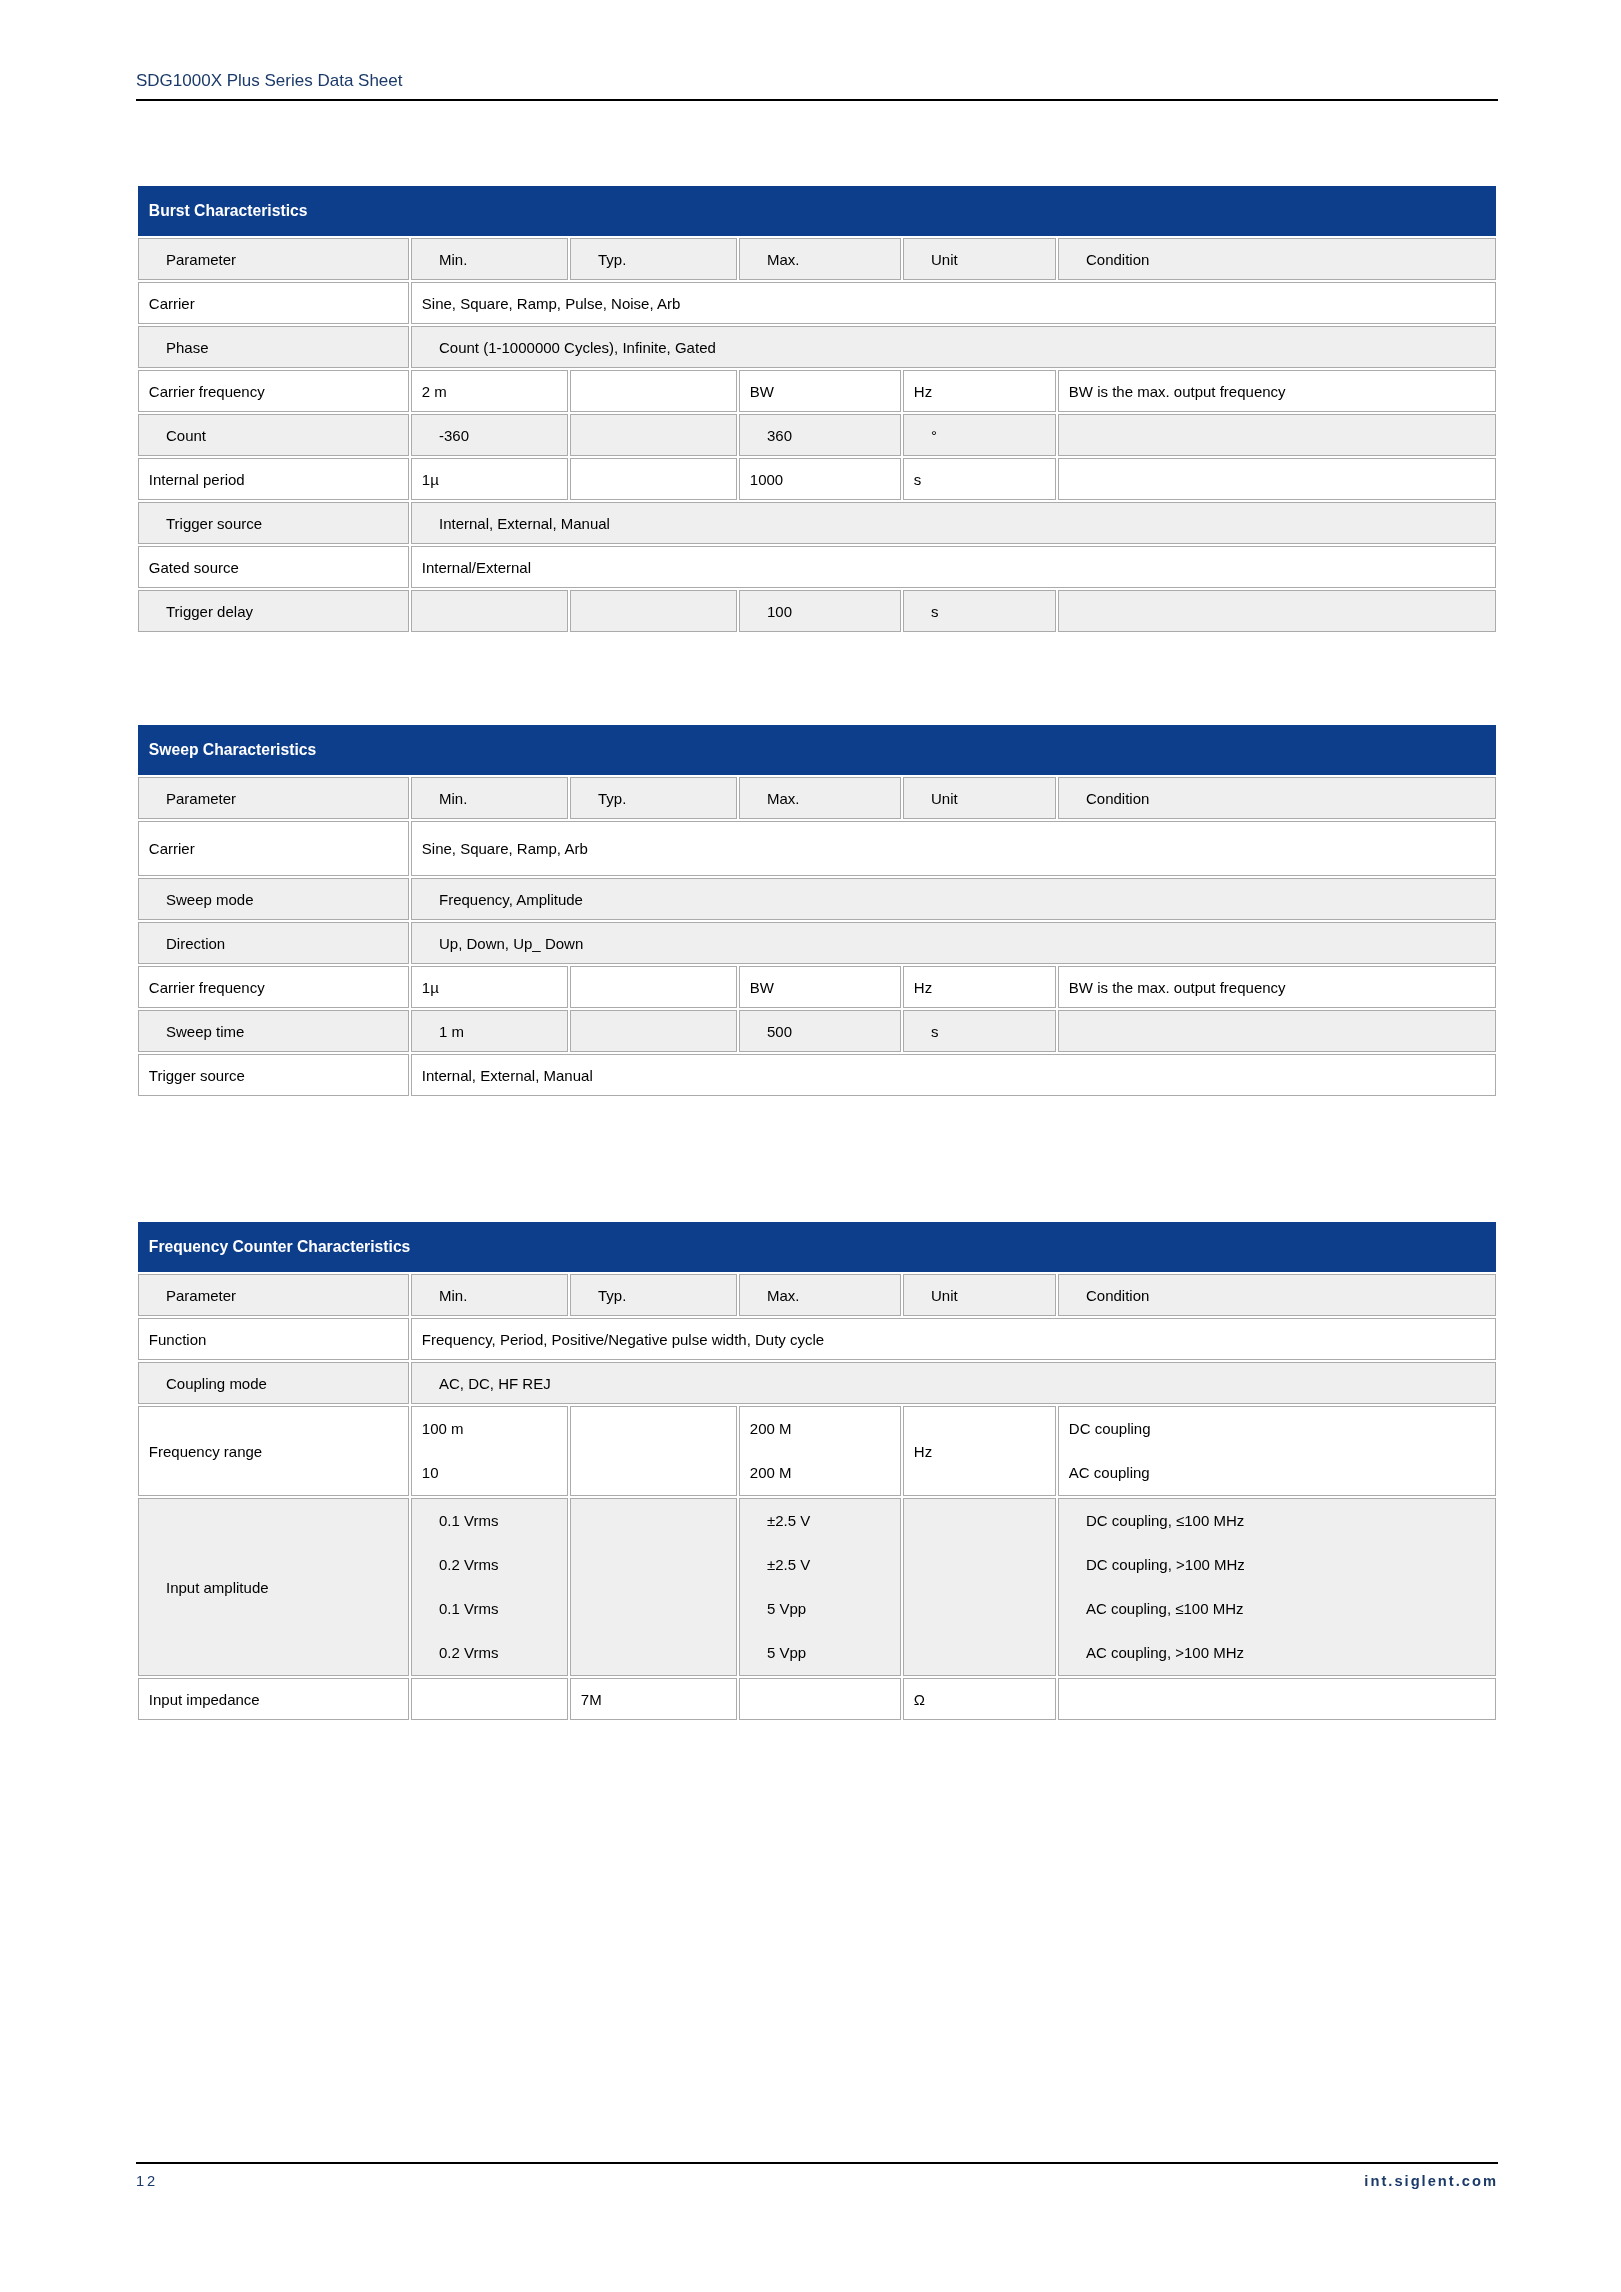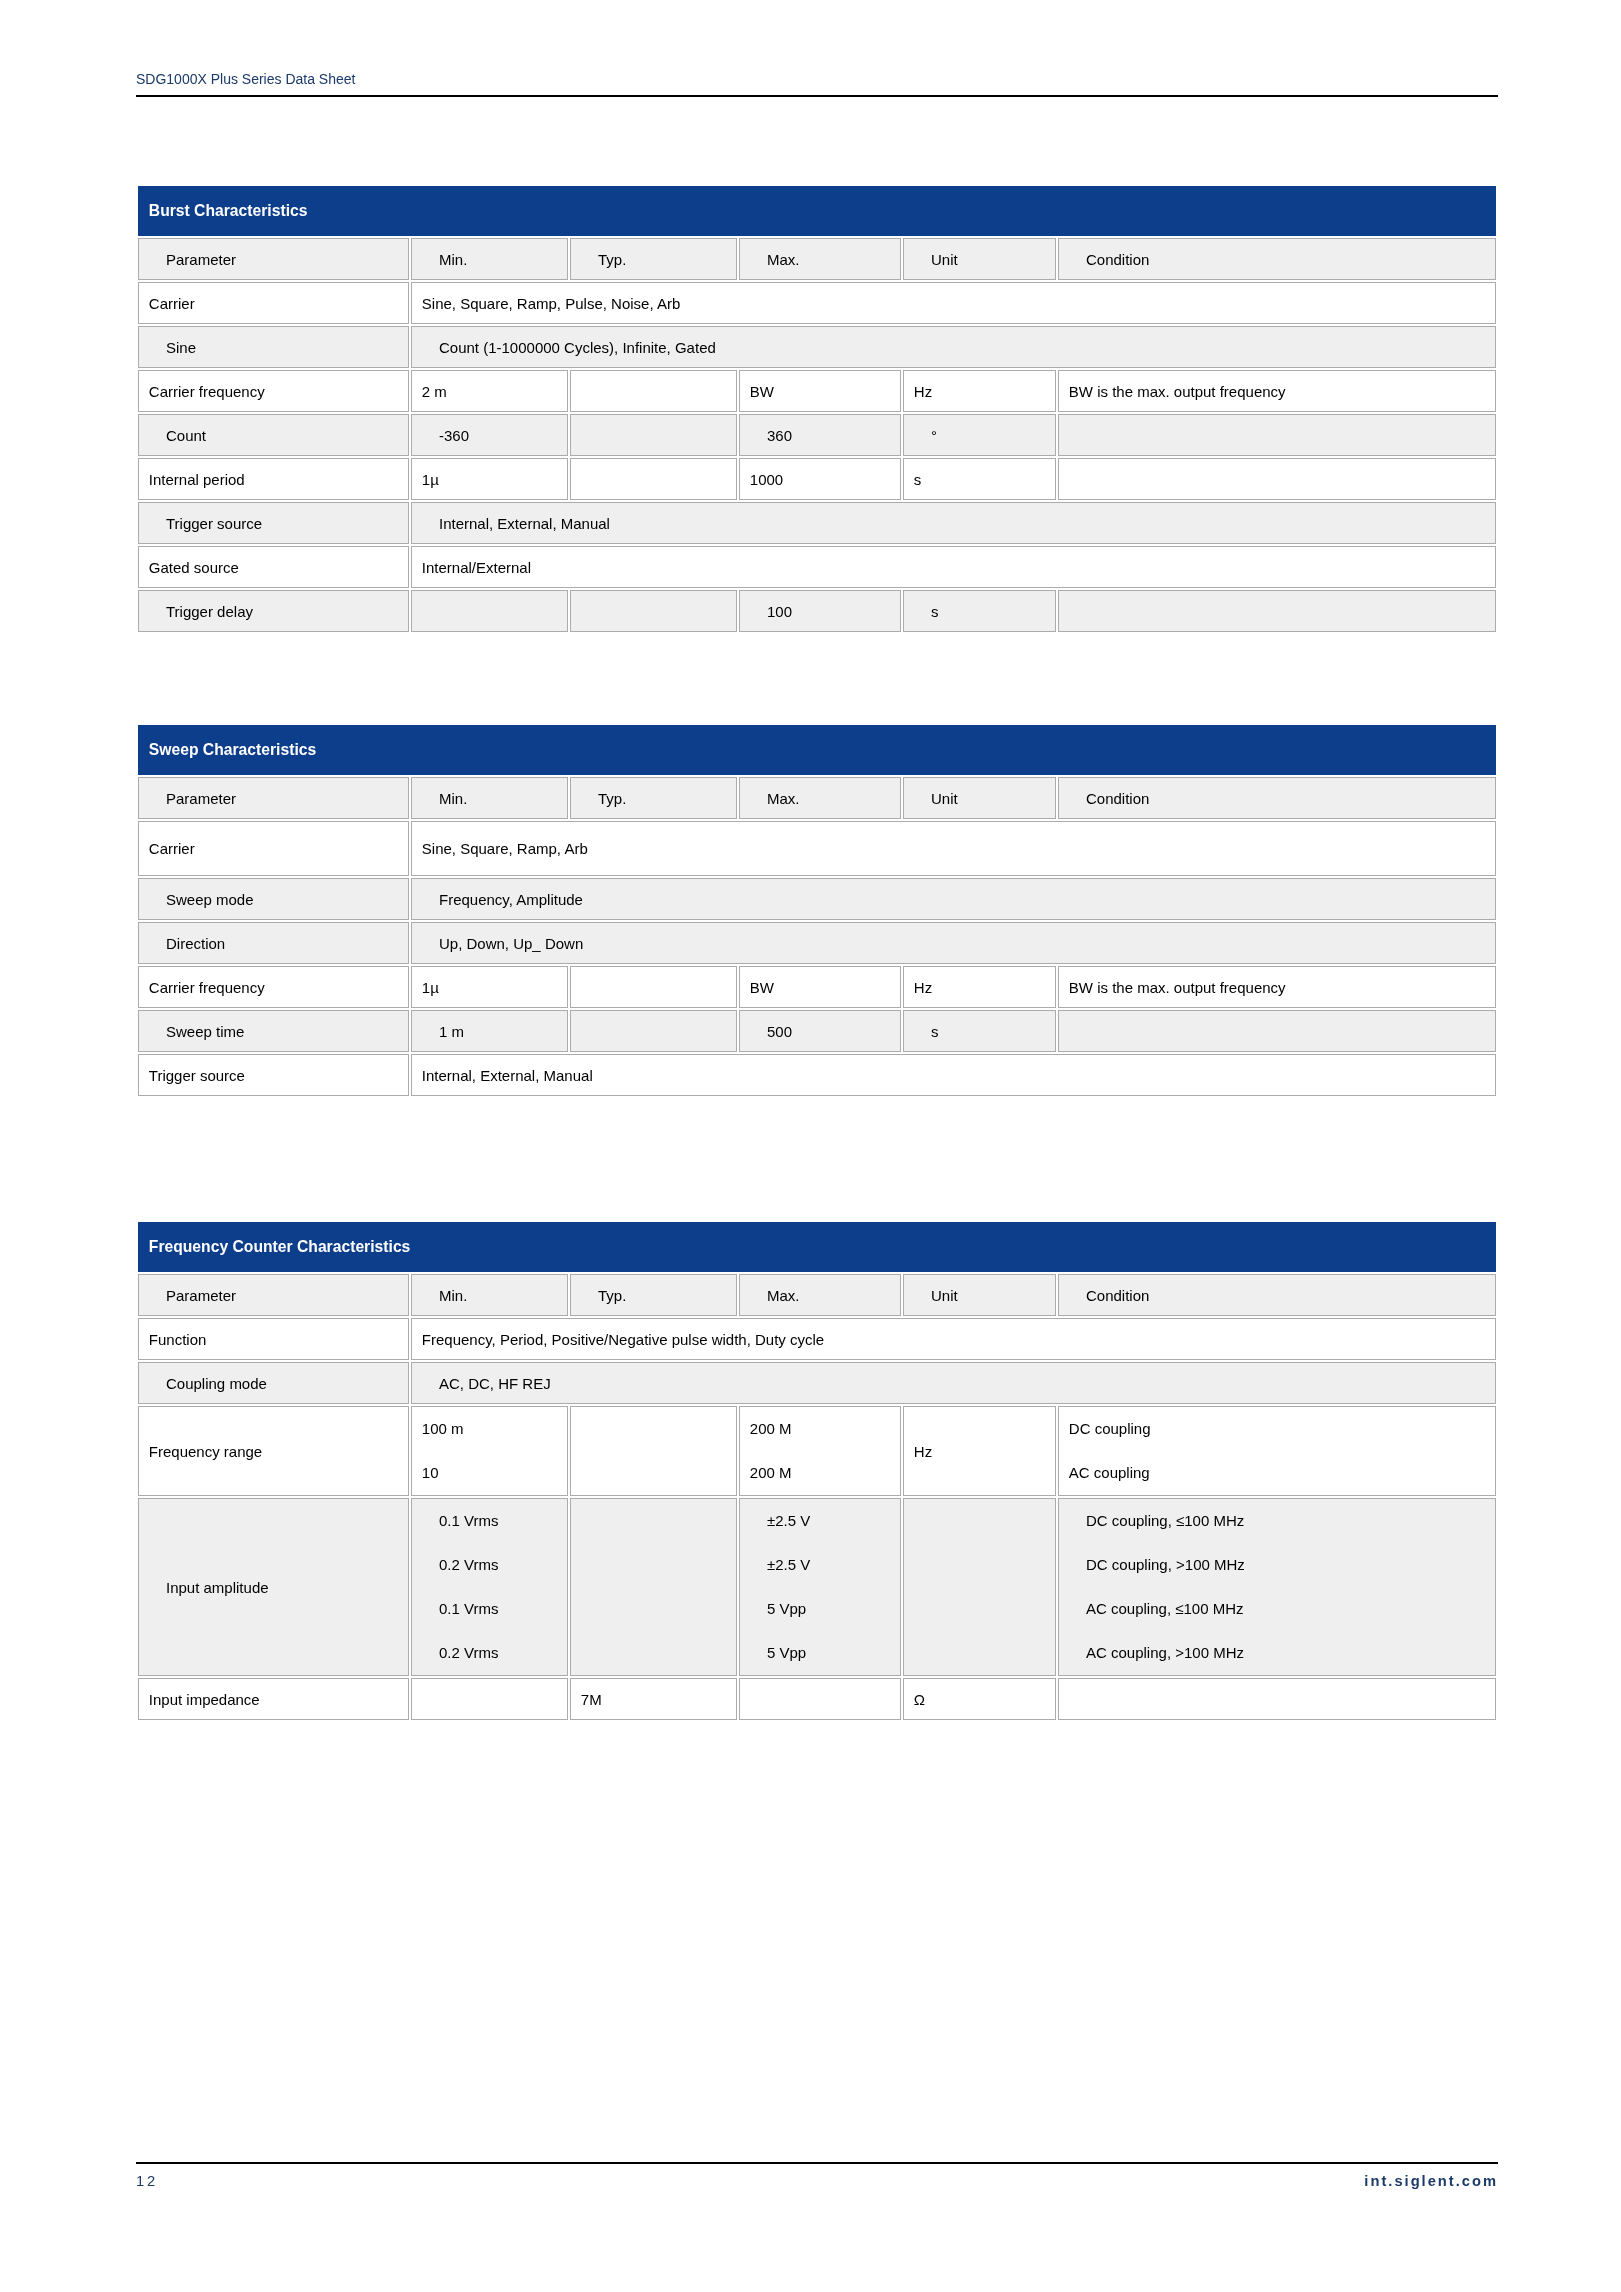--- a/index.html
+++ b/index.html
@@ -4,21 +4,21 @@
 <style>
   * { margin:0; padding:0; box-sizing:border-box; }
   html,body { background:#ffffff; }
   .page {
     position:relative; width:1621px; height:2293px; background:#ffffff;
     font-family:"Liberation Sans", sans-serif; color:#000; overflow:hidden;
   }
   .doc-header {
     position:absolute; left:136px; top:71px; width:1362px;
     padding-bottom:7.8px; border-bottom:2.9px solid #000;
-    font-size:14px; color:#1b3a69;
+    font-size:17px; color:#1b3a69;
   }
   .spec-table {
     position:absolute; left:136px; width:1362px;
     border-collapse:separate; border-spacing:2px; table-layout:fixed;
     font-size:15px;
   }
   .t1 { top:184px; }
   .t2 { top:723px; }
   .t3 { top:1220px; }
   .spec-table td {
@@ -70,21 +70,21 @@
       <td>Typ.</td>
       <td>Max.</td>
       <td>Unit</td>
       <td>Condition</td>
     </tr>
     <tr>
       <td>Carrier</td>
       <td colspan="5">Sine, Square, Ramp, Pulse, Noise, Arb</td>
     </tr>
     <tr class="alt">
-      <td>Sine</td>
+      <td>Phase</td>
       <td colspan="5">Count (1-1000000 Cycles), Infinite, Gated</td>
     </tr>
     <tr>
       <td>Carrier frequency</td>
       <td>2 m</td>
       <td></td>
       <td>BW</td>
       <td>Hz</td>
       <td>BW is the max. output frequency</td>
     </tr>

